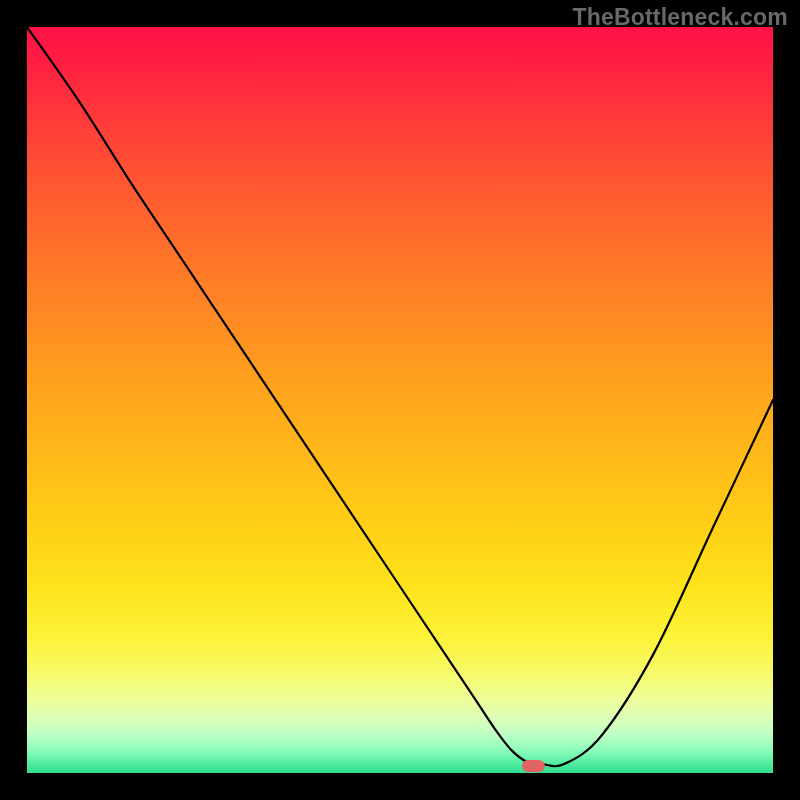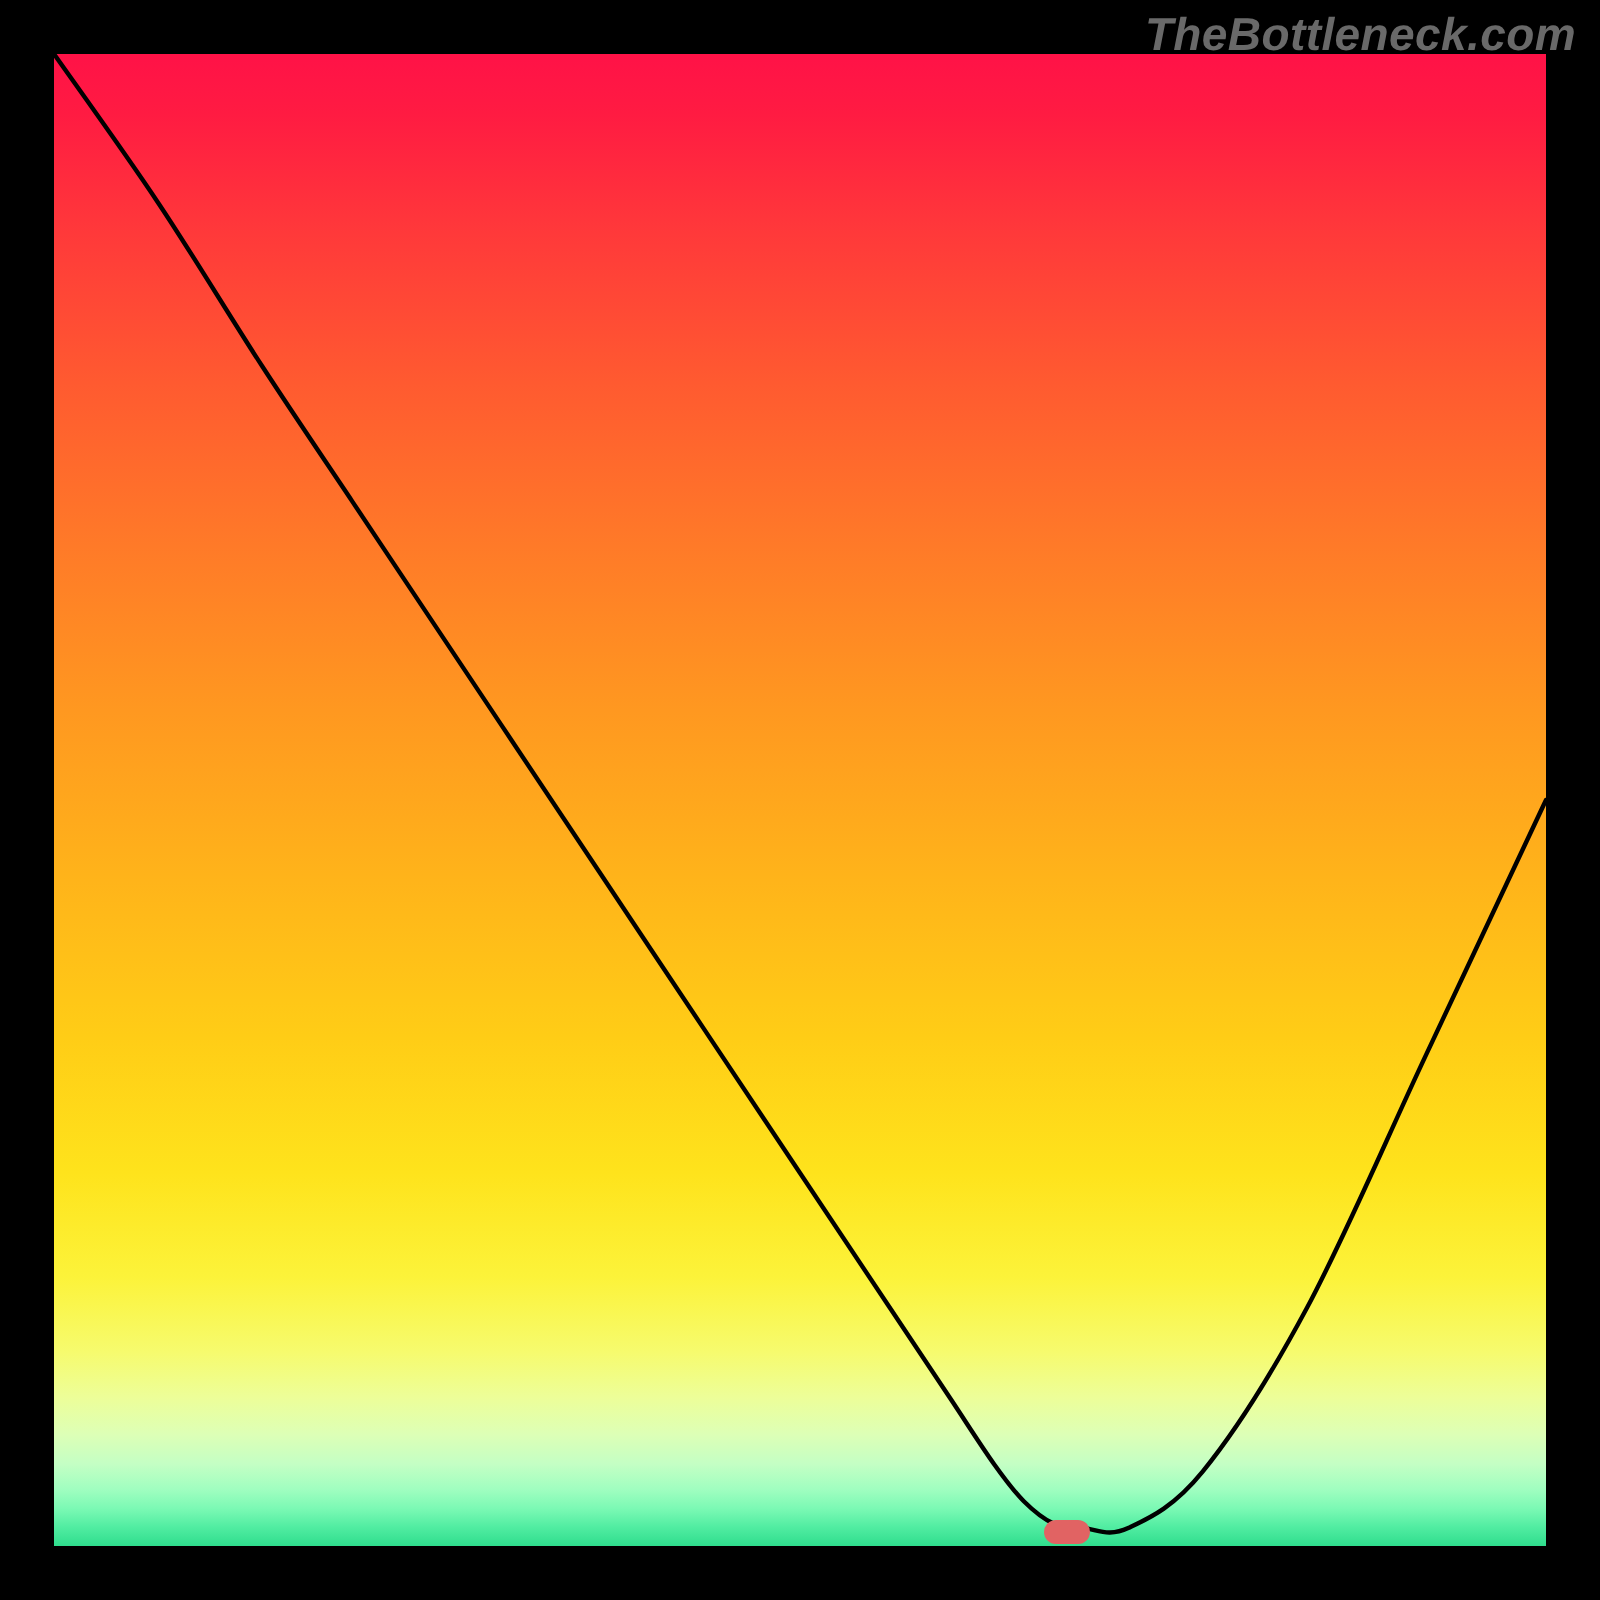--- a/index.html
+++ b/index.html
@@ -19,21 +19,20 @@
   .watermark {
     position: absolute;
     top: 4px;
     right: 12px;
     font-family: Arial, Helvetica, sans-serif;
     font-size: 23px;
     font-weight: bold;
     color: #696969;
     letter-spacing: 0.2px;
     z-index: 10;
-    font-style: italic;
   }
   .plot {
     position: absolute;
     left: 27px;
     top: 27px;
     width: 746px;
     height: 746px;
     overflow: hidden;
   }
   .gradient {

